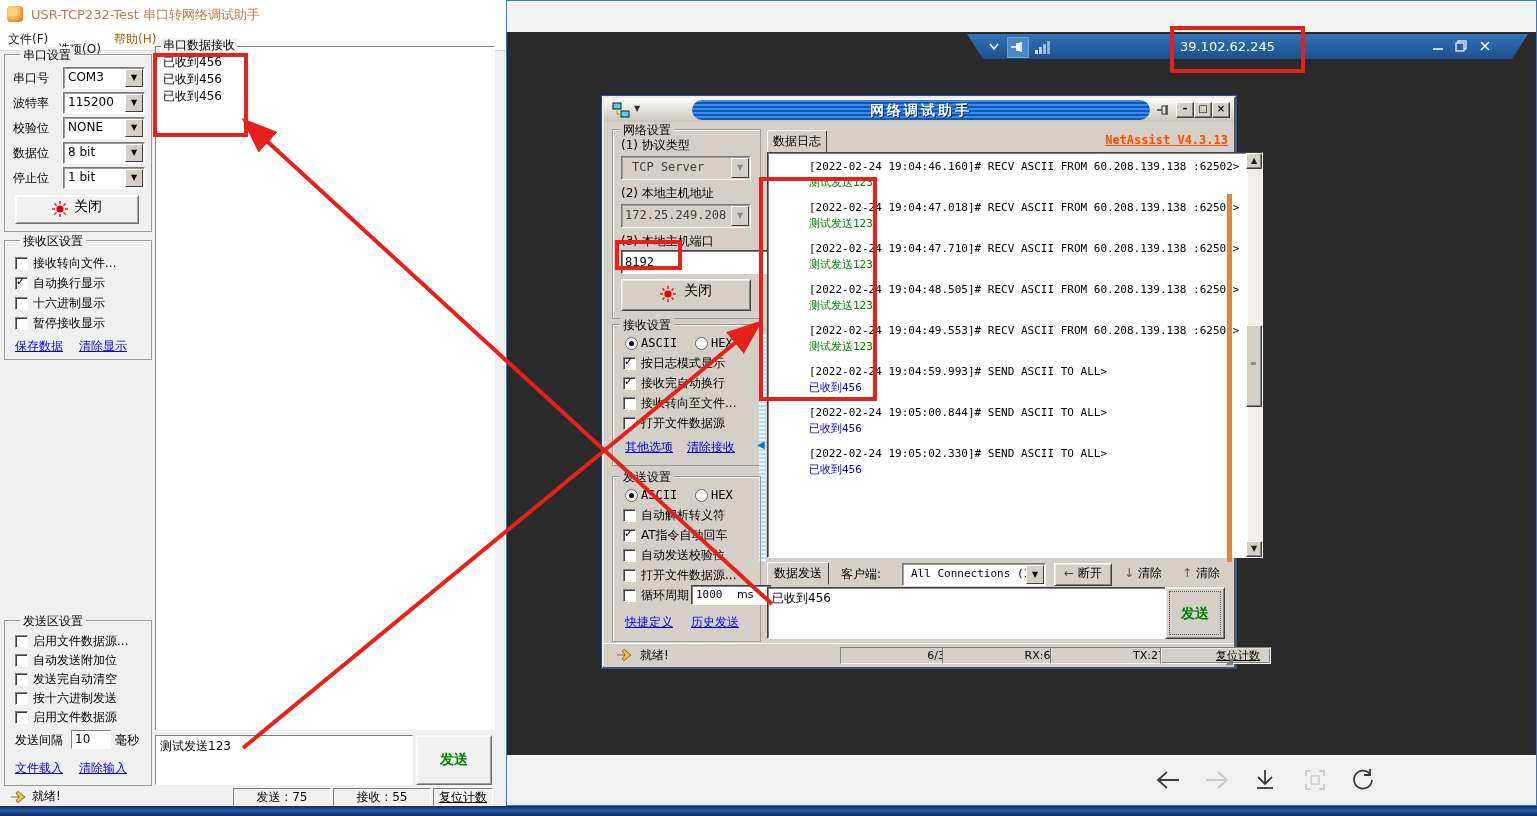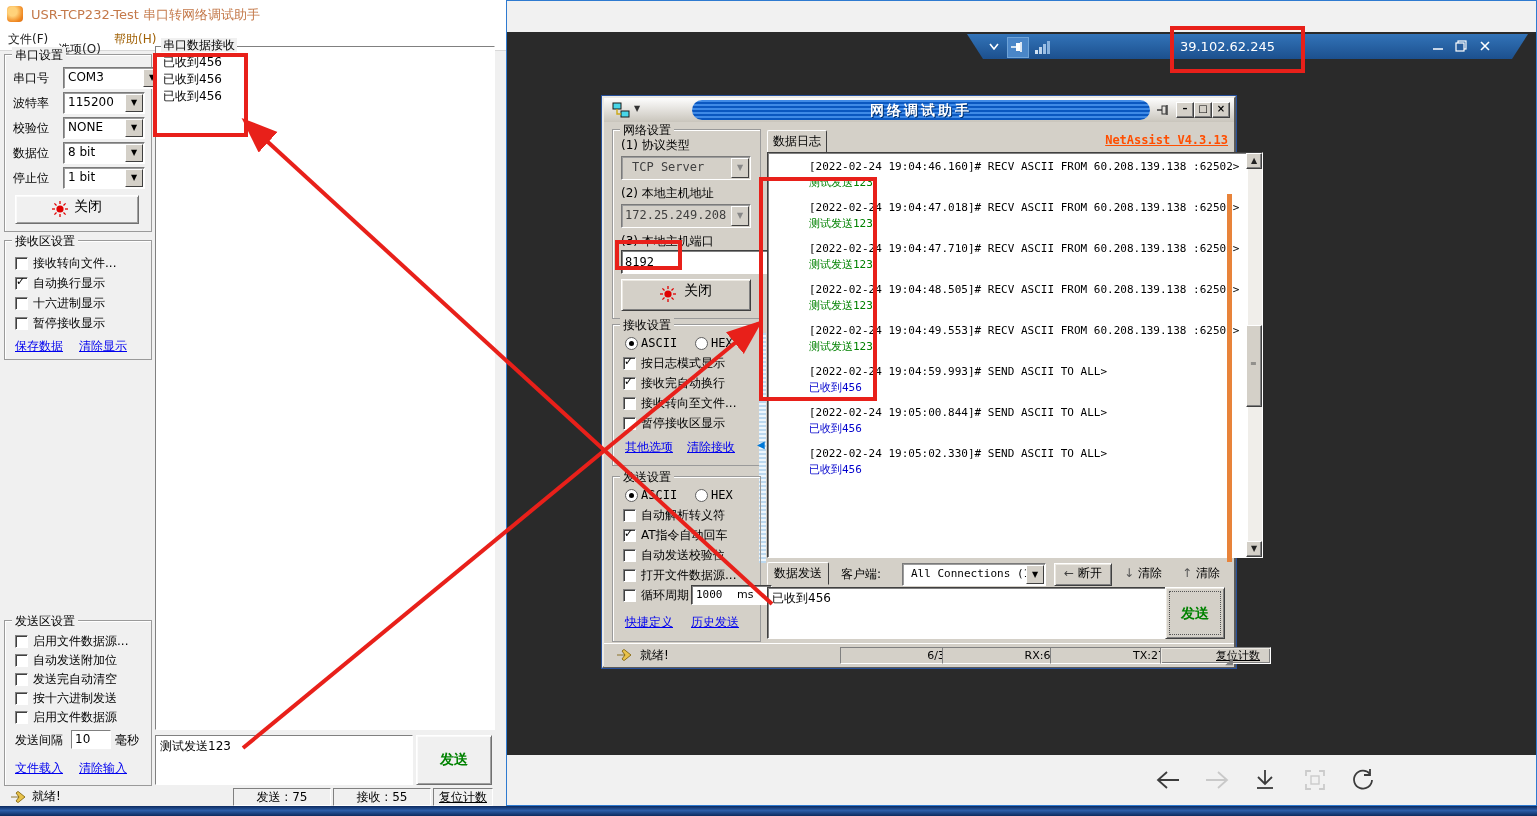--- a/index.html
+++ b/index.html
@@ -6,21 +6,21 @@
   body{width:1537px;height:816px;position:relative;overflow:hidden;background:#fff;
        font-family:"DejaVu Sans","Liberation Sans",sans-serif;font-size:12px;color:#000;}
   .abs{position:absolute;}
   
   .sunken{border:1px solid;border-color:#808080 #fff #fff #808080;background:#fff;}
   .sunken2{border:1px solid;border-color:#404040 #fff #fff #404040;box-shadow:inset 1px 1px 0 #808080;background:#fff;padding-left:37px;}
   .raised{background:#d4d0c8;border:1px solid;border-color:#fff #404040 #404040 #fff;box-shadow:inset 1px 1px 0 #ece9e2,inset -1px -1px 0 #808080;}
   .raisedl{background:#f0f0f0;border:1px solid;border-color:#fff #707070 #707070 #fff;box-shadow:inset 1px 1px 0 #fafafa,inset -1px -1px 0 #a0a0a0;}
   .gb{position:absolute;border:1px solid #9a9a9a;box-shadow:1px 1px 0 #fff inset;}
   .gb>.lbl{position:absolute;top:-8px;left:7px;padding:0 3px;font-size:12px;}
-  .gb.lite>.lbl{background:#f0f0f0;}
+  .gb.lite>.lbl{background:#f0f0f0;margin-left:8px;}
   .gb.gray>.lbl{background:#d4d0c8;}
   .cb{position:absolute;width:11px;height:11px;background:#fff;border:1px solid;border-color:#808080 #fff #fff #808080;box-shadow:inset 1px 1px 0 #404040;}
   .cb.on::after{content:"✓";position:absolute;left:0px;top:-3px;font-size:11px;font-weight:bold;}
   .rd{position:absolute;width:11px;height:11px;border-radius:50%;background:#fff;border:1px solid #606060;}
   .rd.on::after{content:"";position:absolute;left:3px;top:3px;width:5px;height:5px;border-radius:50%;background:#000;}
   .lnk{color:#0000ee;text-decoration:underline;cursor:pointer;}
   .lbl12{font-size:12px;line-height:14px;}
   .combo{position:absolute;background:#fff;border:1px solid;border-color:#7a7a7a #fff #fff #7a7a7a;box-shadow:inset 1px 1px 0 #9c9c9c;}
   .combo .ctext{position:absolute;left:4px;top:2px;font-size:12px;white-space:nowrap;}
   .combo .cbtn{position:absolute;right:1px;top:1px;bottom:1px;width:16px;background:#d4d0c8;border:1px solid;border-color:#fff #404040 #404040 #fff;text-align:center;font-size:8px;line-height:16px;color:#000;}
@@ -59,21 +59,21 @@
     <div class="abs" style="left:0;top:28px;width:506px;height:22px;background:#fff;border-bottom:1px solid #d8d8d8;">
       <span class="abs lbl12" style="left:8px;top:4px;color:#222;">文件(F)</span>
       <span class="abs lbl12" style="left:58px;top:4px;color:#222;margin-top:10px;">选项(O)</span>
       <span class="abs lbl12" style="left:114px;top:4px;color:#a16207;">帮助(H)</span>
     </div>
 
     <div class="gb lite" style="left:4px;top:54px;width:146px;height:176px;">
       <span class="lbl">串口设置</span>
 
       <span class="abs lbl12" style="left:8px;top:16px;">串口号</span>
-      <div class="combo" style="left:58px;top:12px;width:80px;height:20px;padding-left:18px;">
+      <div class="combo" style="left:58px;top:12px;width:80px;height:20px;">
         <span class="ctext">COM3</span>
         <span class="cbtn">▼</span>
       </div>
       <span class="abs lbl12" style="left:8px;top:41px;">波特率</span>
       <div class="combo" style="left:58px;top:37px;width:80px;height:20px;">
         <span class="ctext">115200</span>
         <span class="cbtn">▼</span>
       </div>
       <span class="abs lbl12" style="left:8px;top:66px;">校验位</span>
       <div class="combo" style="left:58px;top:62px;width:80px;height:20px;">
@@ -295,21 +295,21 @@
       <span class="abs lbl12" style="left:28px;top:11px;font-family:'DejaVu Sans Mono',monospace;">ASCII</span>
       <span class="rd" style="left:82px;top:12px;"></span>
       <span class="abs lbl12" style="left:98px;top:11px;font-family:'DejaVu Sans Mono',monospace;">HEX</span>
       <span class="cb on" style="left:10px;top:32px;"></span>
       <span class="abs lbl12" style="left:28px;top:31px;">按日志模式显示</span>
       <span class="cb on" style="left:10px;top:52px;"></span>
       <span class="abs lbl12" style="left:28px;top:51px;">接收完自动换行</span>
       <span class="cb" style="left:10px;top:72px;"></span>
       <span class="abs lbl12" style="left:28px;top:71px;">接收转向至文件...</span>
       <span class="cb" style="left:10px;top:92px;"></span>
-      <span class="abs lbl12" style="left:28px;top:91px;">暂停接收区显示</span>
+      <span class="abs lbl12" style="left:28px;top:91px;">打开文件数据源</span>
       <span class="abs lbl12 lnk" style="left:12px;top:115px;">其他选项</span>
       <span class="abs lbl12 lnk" style="left:74px;top:115px;">清除接收</span>
     </div>
 
     <div class="abs" style="left:155px;top:235px;width:7px;height:230px;background:repeating-linear-gradient(0deg,#bcd8ee 0 2px,#eef6fc 2px 4px);">
       <span style="position:absolute;left:-2px;top:106px;color:#0078d7;font-size:10px;">◀</span>
     </div>
 
     <div class="gb gray" style="left:8px;top:378px;width:147px;height:164px;">
       <span class="lbl">发送设置</span>

